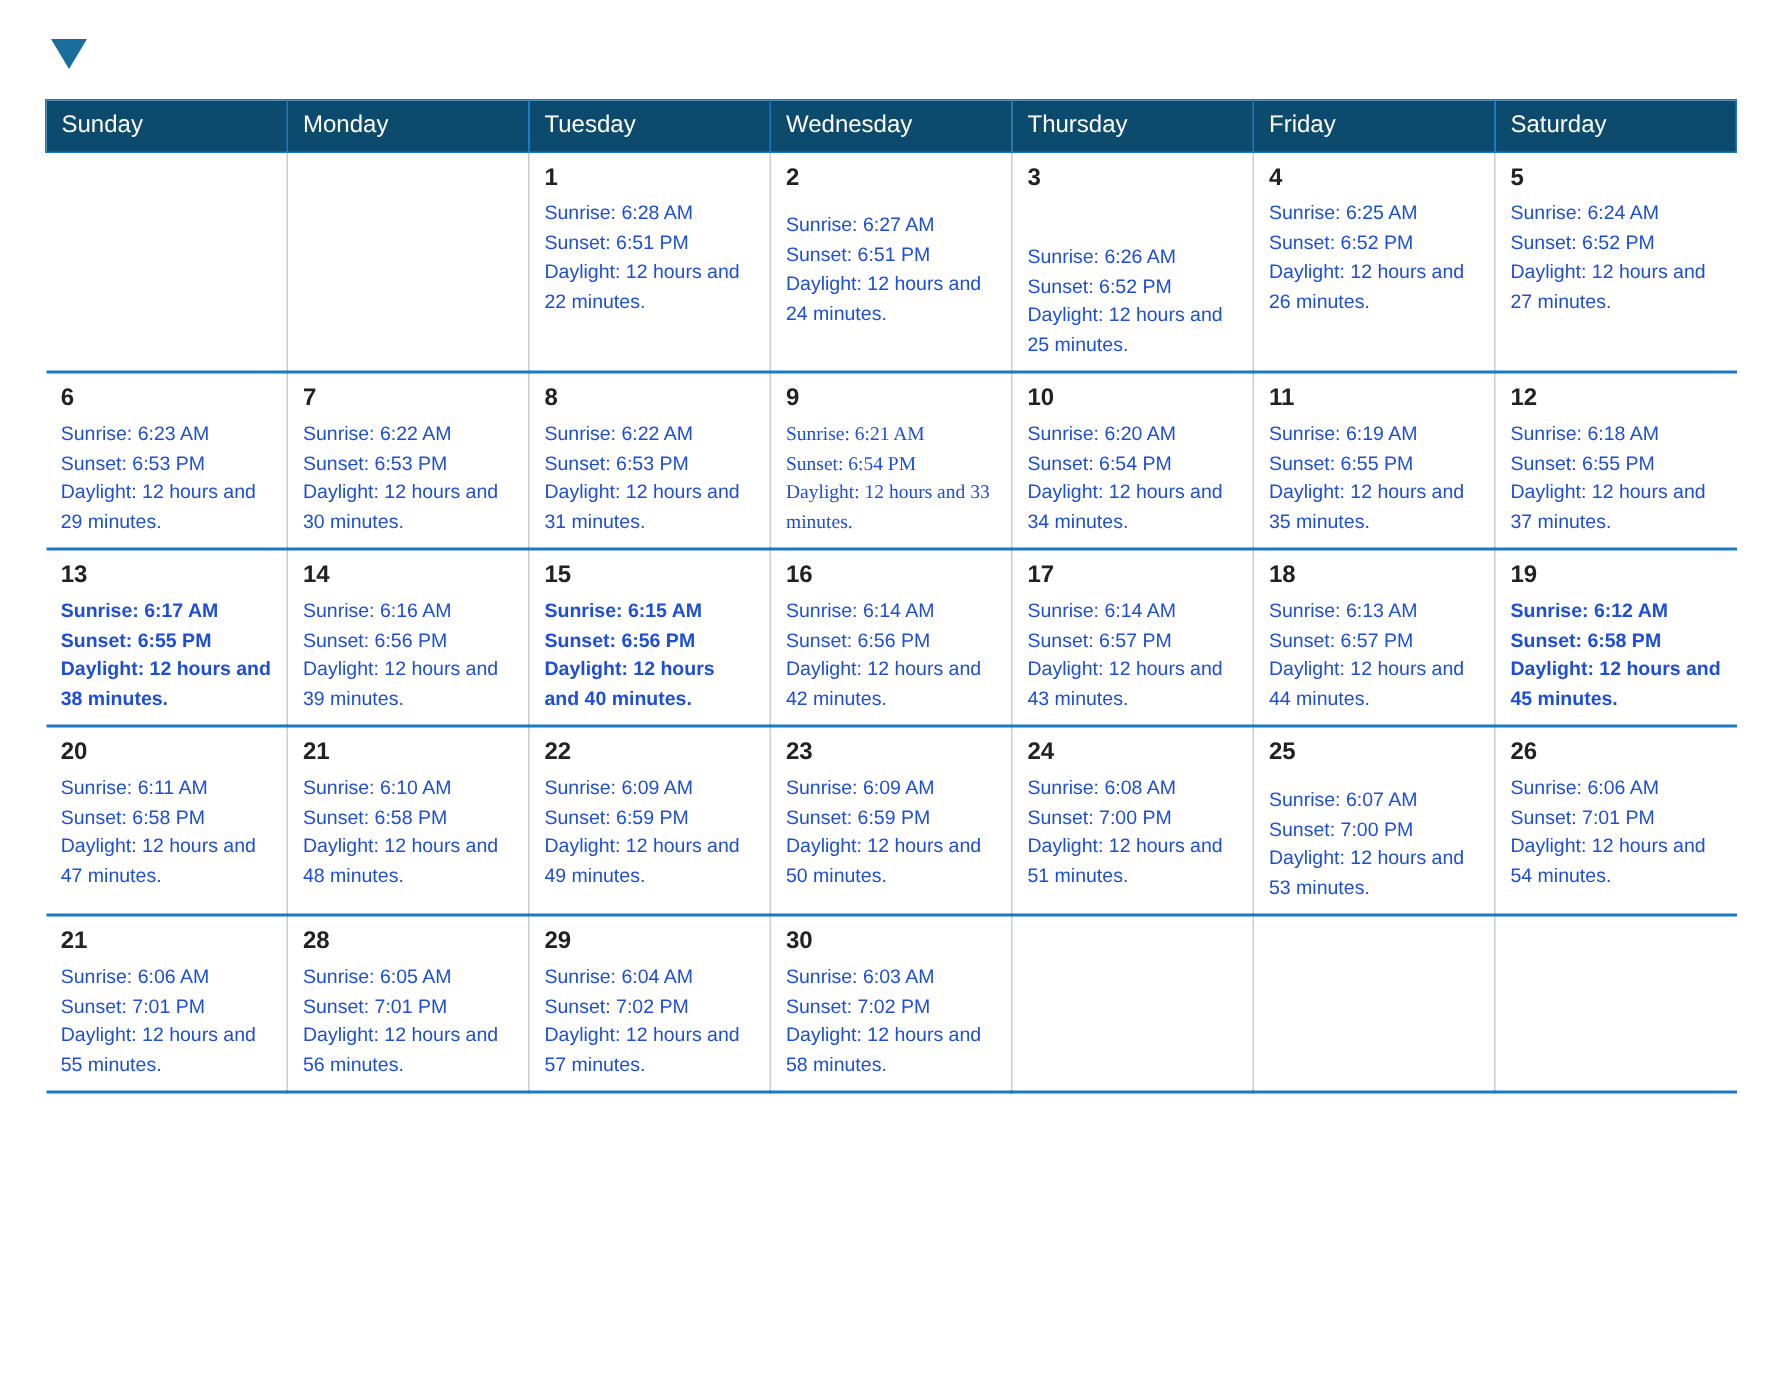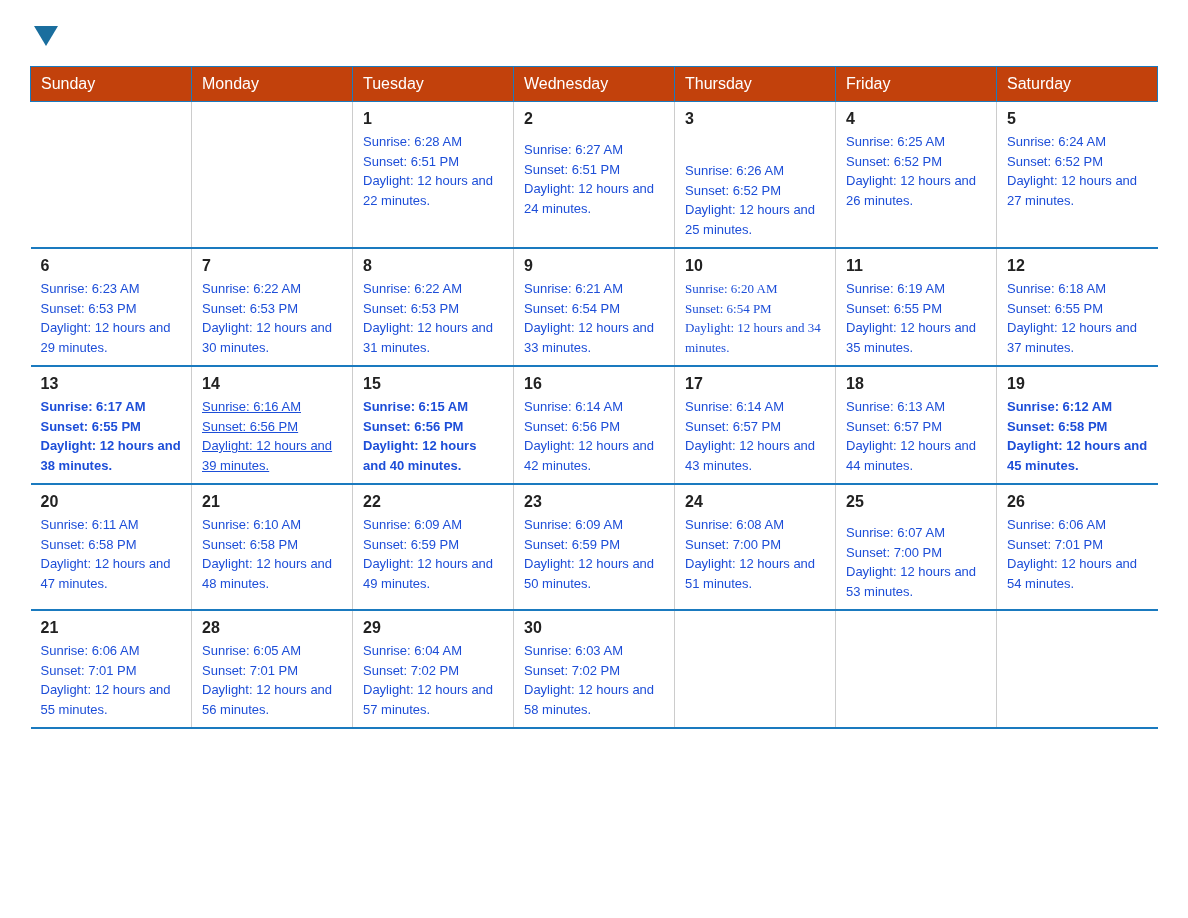--- a/index.html
+++ b/index.html
@@ -58,21 +58,21 @@
       font-size: 22px;
       font-weight: normal;
       color: #555;
       margin-top: 4px;
     }
     table {
       width: 100%;
       border-collapse: collapse;
     }
     thead tr {
-      background-color: #c2410c;
+      background-color: #0c4a6e;
     }
     thead th {
       color: #fff;
       font-size: 16px;
       font-weight: normal;
       padding: 8px 10px;
       text-align: left;
       border: 1px solid #1a7abf;
     }
     tbody tr {
@@ -183,27 +183,27 @@
 Daylight: 12 hours and 30 minutes.</div>
         </td>
         <td>
           <span class="day-number">8</span>
           <div class="day-info" style="white-space: pre-line;">Sunrise: 6:22 AM
 Sunset: 6:53 PM
 Daylight: 12 hours and 31 minutes.</div>
         </td>
         <td>
           <span class="day-number">9</span>
-          <div class="day-info" style="white-space: pre-line;">Sunrise: 6:21 AM
+          <div class="day-info" style="white-space: pre-line; font-family: Liberation Serif, serif;">Sunrise: 6:21 AM
 Sunset: 6:54 PM
 Daylight: 12 hours and 33 minutes.</div>
         </td>
         <td>
           <span class="day-number">10</span>
-          <div class="day-info" style="white-space: pre-line; font-family: Liberation Serif, serif;">Sunrise: 6:20 AM
+          <div class="day-info" style="white-space: pre-line;">Sunrise: 6:20 AM
 Sunset: 6:54 PM
 Daylight: 12 hours and 34 minutes.</div>
         </td>
         <td>
           <span class="day-number">11</span>
           <div class="day-info" style="white-space: pre-line;">Sunrise: 6:19 AM
 Sunset: 6:55 PM
 Daylight: 12 hours and 35 minutes.</div>
         </td>
         <td>
@@ -215,21 +215,21 @@
       </tr>
       <tr>
         <td>
           <span class="day-number">13</span>
           <div class="day-info" style="white-space: pre-line; font-weight: bold;">Sunrise: 6:17 AM
 Sunset: 6:55 PM
 Daylight: 12 hours and 38 minutes.</div>
         </td>
         <td>
           <span class="day-number">14</span>
-          <div class="day-info" style="white-space: pre-line; text-decoration: underline;">Sunrise: 6:16 AM
+          <div class="day-info" style="white-space: pre-line;">Sunrise: 6:16 AM
 Sunset: 6:56 PM
 Daylight: 12 hours and 39 minutes.</div>
         </td>
         <td>
           <span class="day-number">15</span>
           <div class="day-info" style="white-space: pre-line; font-weight: bold;">Sunrise: 6:15 AM
 Sunset: 6:56 PM
 Daylight: 12 hours and 40 minutes.</div>
         </td>
         <td>

